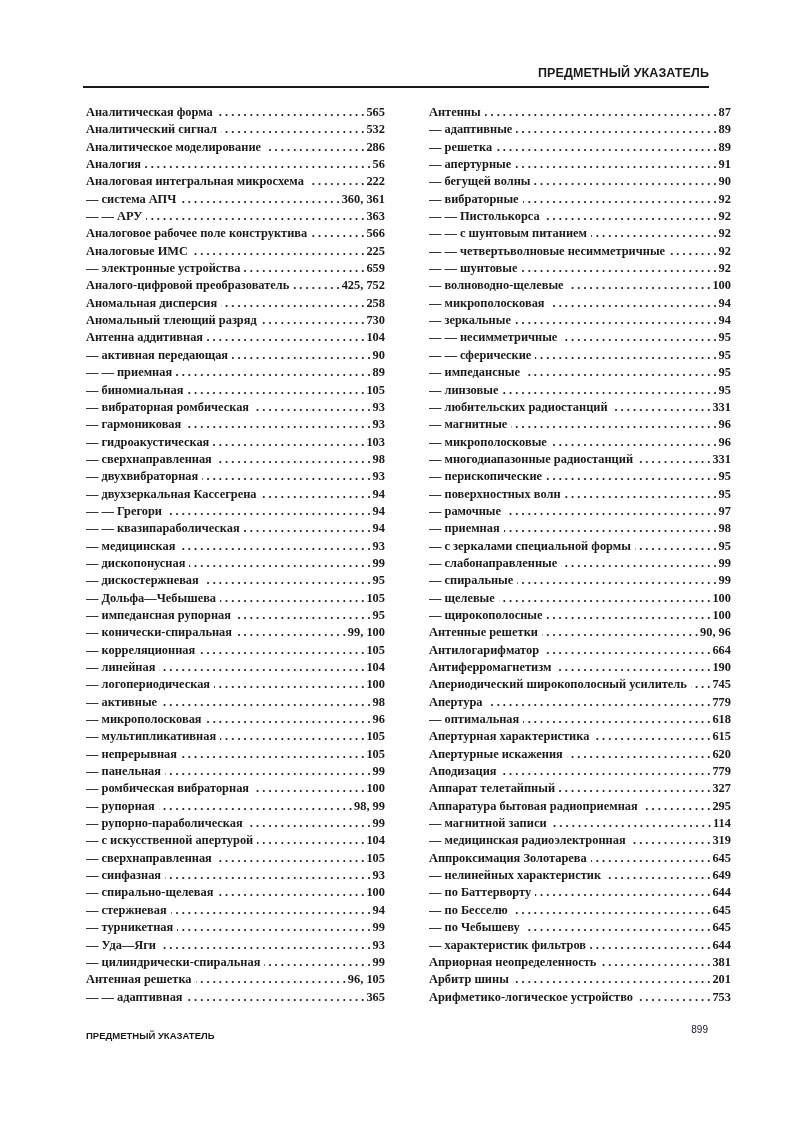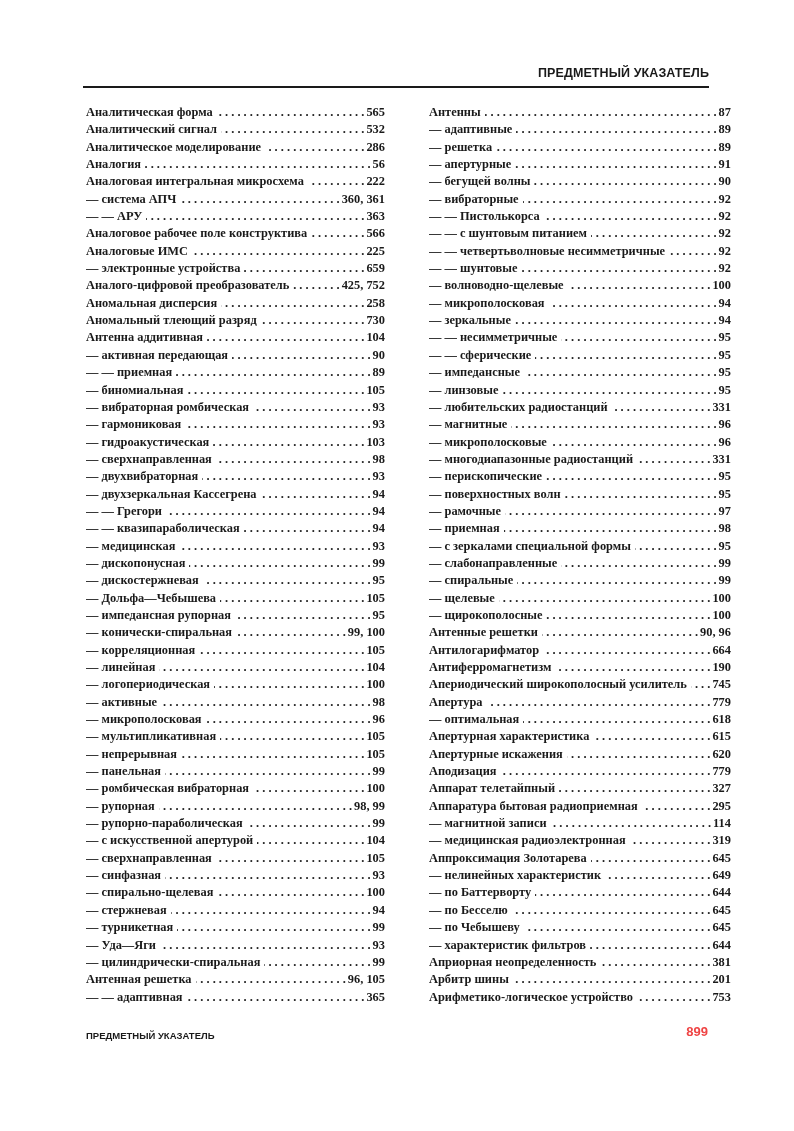--- a/index.html
+++ b/index.html
@@ -33,21 +33,21 @@
     display: block; text-align: right; direction: rtl; letter-spacing: 0;
     font-weight: bold;
   }
   .pages { flex: 0 0 auto; text-align: right; }
   .footer-title {
     position: absolute; left: 86px; top: 1030px;
     font-family: "Liberation Sans", sans-serif; font-weight: bold; font-size: 9.5px; color: #1a1a1a;
   }
   .footer-page {
     position: absolute; right: 86px; top: 1024px;
-    font-family: "Liberation Sans", sans-serif; font-weight: bold; font-size: 13px; color: #ef4444;
+    font-family: "Liberation Sans", sans-serif; font-weight: normal; font-size: 10px; color: #0f172a;
   }
 </style>
 </head>
 <body>
 
 <div class="running-head">ПРЕДМЕТНЫЙ УКАЗАТЕЛЬ</div>
 <div class="head-rule"></div>
 
 <div class="col left">
     <div class="entry">

